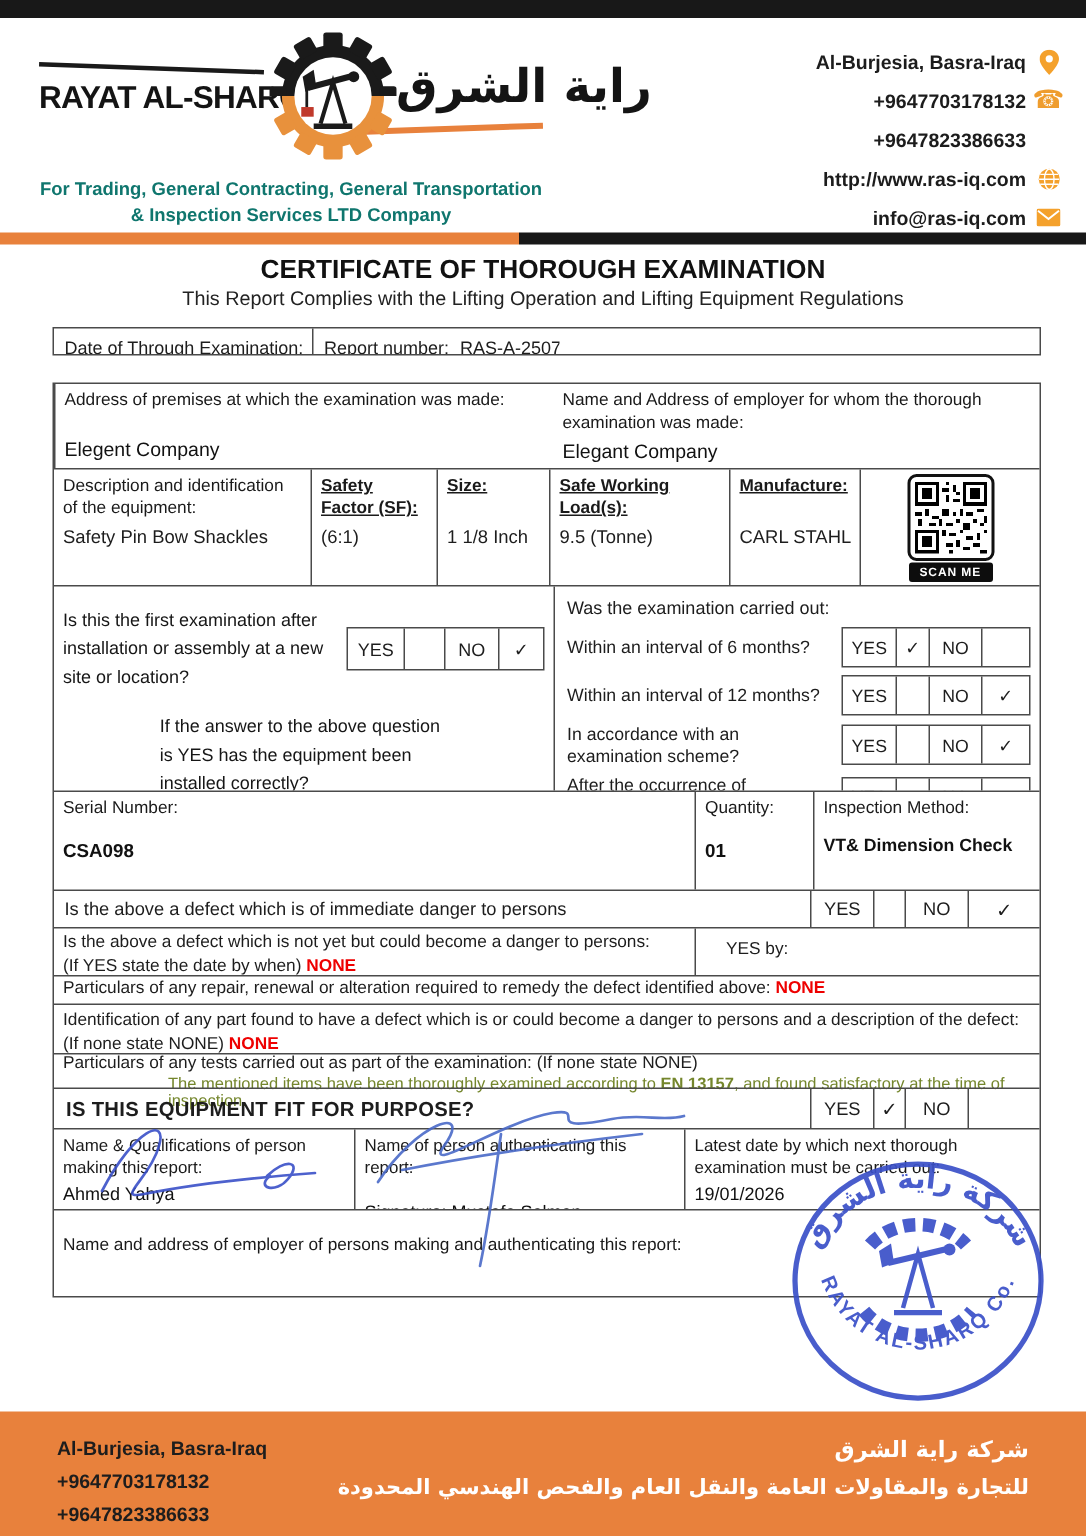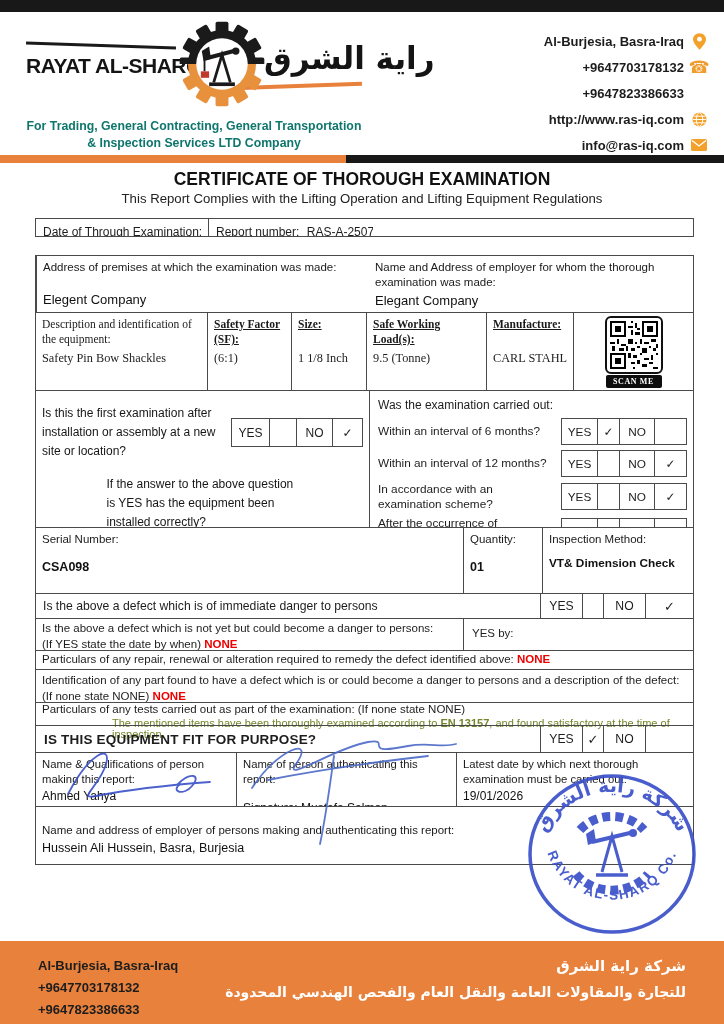--- a/index.html
+++ b/index.html
@@ -47,21 +47,21 @@
   .cell{padding:4px 6px;position:relative;overflow:hidden;}
   .bl{border-left:1px solid var(--bdr);}
   .lbl{font-size:11.5px;line-height:1.32;color:#1a1a1a;}
   .lbl-u{font-weight:bold;text-decoration:underline;}
   .val{font-size:12.5px;color:#111;}
 
   .r-parties{height:56px;grid-template-columns:333px 1fr;}
   .r-parties .val{margin-top:3px;font-size:13px;}
   .r-parties .val-gap{margin-top:17px;}
 
-  .r-equip{height:78px;grid-template-columns:171px 84px 75px 120px 87px 1fr;font-family:Liberation Serif, serif;}
+  .r-equip{height:78px;grid-template-columns:171px 84px 75px 120px 87px 1fr;}
   .abs-val{position:absolute;top:38px;left:6px;font-size:12.3px;white-space:nowrap;}
   .qr-cell{display:flex;flex-direction:column;align-items:center;justify-content:center;padding:2px;}
   .qr-frame{width:58px;height:58px;border:2px solid #111;border-radius:6px;padding:3px;background:#fff;}
   .scanme{width:56px;height:13px;margin-top:1px;background:#0d0d0d;color:#fff;font-size:8px;font-weight:bold;letter-spacing:.6px;display:flex;align-items:center;justify-content:center;border-radius:2px;}
 
   .r-questions{height:137px;grid-template-columns:333px 1fr;}
   .qblock{display:flex;align-items:center;margin-top:9px;}
   .qblock+.qblock{margin-top:13px;flex-direction:column;}
   .qtext{width:192px;font-size:12px;line-height:1.6;color:#161616;}
   .cbx{display:grid;grid-template-columns:37px 27px 36px 30px;border:1px solid var(--bdr);background:#fff;}
@@ -78,21 +78,21 @@
   .r-serial .val{margin-top:13px;font-weight:bold;}
   .r-serial .val-insp{margin-top:9px;font-size:11.8px;}
 
   .r-danger{height:25px;grid-template-columns:1fr 42px 21px 42px 48px;}
   .dtext{display:flex;align-items:center;padding-left:7px;font-size:12.2px;}
   .dcell{display:flex;align-items:center;justify-content:center;font-size:12.2px;border-left:1px solid var(--bdr);}
   .mark{font-size:13px;}
 
   .r-notyet{height:32px;grid-template-columns:427px 1fr;}
   .r-notyet .cell{font-size:11.5px;line-height:1.38;padding-top:2px;}
-  .yesby{display:flex;align-items:center;font-size:12.3px;padding-left:8px;}
+  .yesby{display:flex;align-items:center;font-size:12.3px;padding-left:20px;}
 
   .r-repair{height:19px;padding:2px 6px;font-size:11.5px;white-space:nowrap;overflow:hidden;}
   .r-ident{height:33px;padding:2px 6px;font-size:11.5px;line-height:1.4;}
   .r-tests{height:23px;padding:1px 6px;font-size:11.5px;line-height:1.0;}
   .green-note{color:var(--green);font-size:11px;padding:2px 0 0 70px;}
   .red{color:var(--red);font-weight:600;}
 
   .r-fit{height:27px;grid-template-columns:1fr 42px 21px 42px 48px;}
   .fit-text{display:flex;align-items:center;padding-left:8px;font-size:13.5px;font-weight:bold;letter-spacing:.2px;}
 
@@ -465,21 +465,20 @@
         <div class="val" style="margin-top:14px;">Signature: Mustafa Salman</div>
       </div>
       <div class="cell bl">
         <div class="lbl">Latest date by which next thorough examination must be carried out:</div>
         <div class="val">19/01/2026</div>
       </div>
     </div>
 
     <div class="row r-emp2">
       <div class="lbl">Name and address of employer of persons making and authenticating this report:</div>
-      <div class="val">Hussein Ali Hussein, Basra, Burjesia</div>
     </div>
 
   </div>
 
   <svg class="sig" style="left:60px;top:742px;" width="170" height="68" viewBox="0 0 170 68">
     <g stroke="#3A50C8" stroke-width="1.8" fill="none" stroke-linecap="round" opacity="0.9">
       <path d="M8 52 C 30 10 52 2 46 22 C 40 44 16 58 36 54 C 66 48 96 44 150 40"></path>
       <path d="M118 42 C 130 30 142 32 132 44 C 124 54 110 50 120 42"></path>
     </g>
   </svg>

